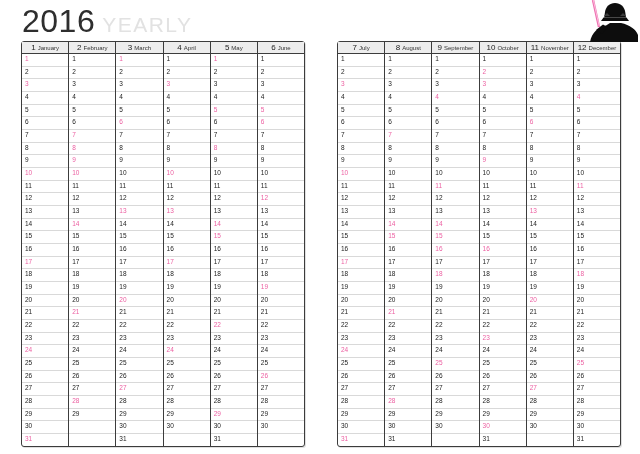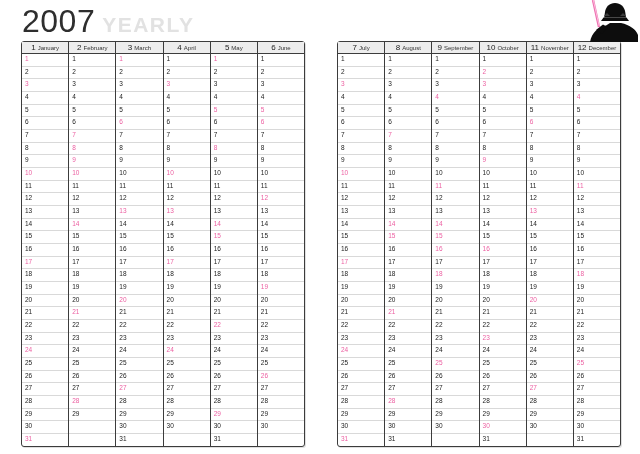--- a/index.html
+++ b/index.html
@@ -10,21 +10,21 @@
     -webkit-font-smoothing:antialiased;
   }
   .title-block{
     position:absolute;left:22px;top:5px;
     display:flex;align-items:baseline;gap:7px;
   }
   .title-year{
     font-size:32px;font-weight:300;color:#2e2e2e;letter-spacing:0.5px;line-height:1;
   }
   .title-sub{
-    font-size:21px;font-weight:700;color:#e2e2e2;letter-spacing:1.5px;line-height:1;
+    font-size:21px;font-weight:400;color:#e2e2e2;letter-spacing:1.5px;line-height:1;
     text-transform:uppercase;
   }
   .cal-table{
     position:absolute;top:41px;width:284px;height:406px;
     display:flex;flex-direction:row;
     border:1.5px solid var(--grid-dark);
     border-radius:3px;
     background:#fff;
     box-shadow:1px 1px 0 rgba(0,0,0,0.12);
     box-sizing:border-box;
@@ -58,21 +58,21 @@
   .day-cell:last-child{border-bottom:none;}
   .day-cell.holiday{color:var(--holiday-pink);}
   .corner-graphic{
     position:absolute;right:2px;top:0;width:56px;height:42px;
   }
 </style>
 </head>
 <body>
 
 <div class="title-block">
-  <span class="title-year">2007</span>
+  <span class="title-year">2016</span>
   <span class="title-sub">YEARLY</span>
 </div>
 
 <div class="cal-table left">
     <div class="month-col">
       <div class="month-header">
         <span class="mnum">1</span>
         <span class="mname">January</span>
       </div>
       <div class="day-cell holiday">1</div>

